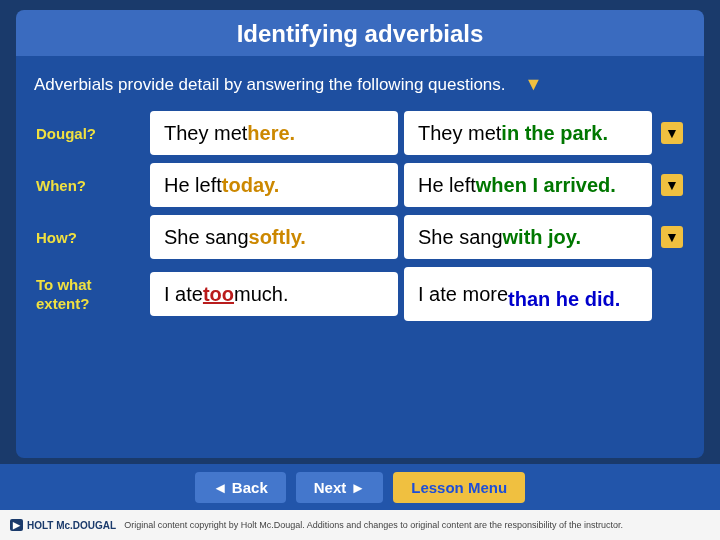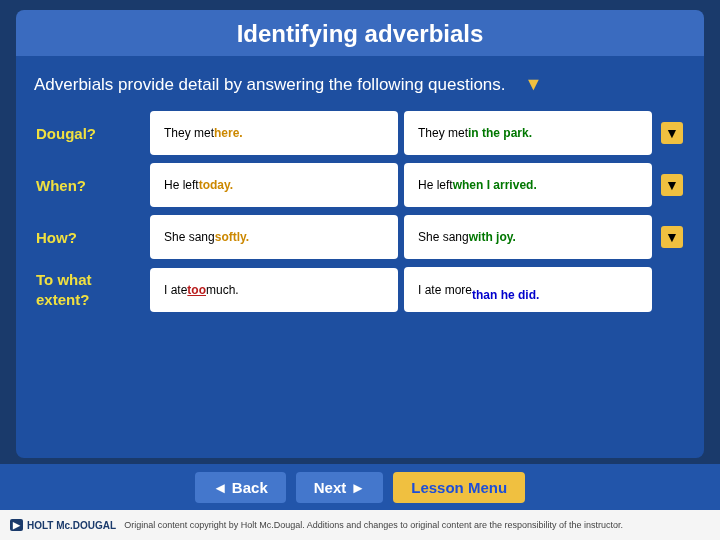--- a/index.html
+++ b/index.html
@@ -78,21 +78,21 @@
     }
 
     .row-label.two-line {
       line-height: 1.3;
     }
 
     .cell {
       background: #fff;
       border-radius: 4px;
       padding: 10px 14px;
-      font-size: 12px;
+      font-size: 20px;
       color: #000;
       min-height: 44px;
       display: flex;
       align-items: center;
     }
 
     .cell .highlight-yellow {
       color: #cc8800;
       font-weight: bold;
     }

